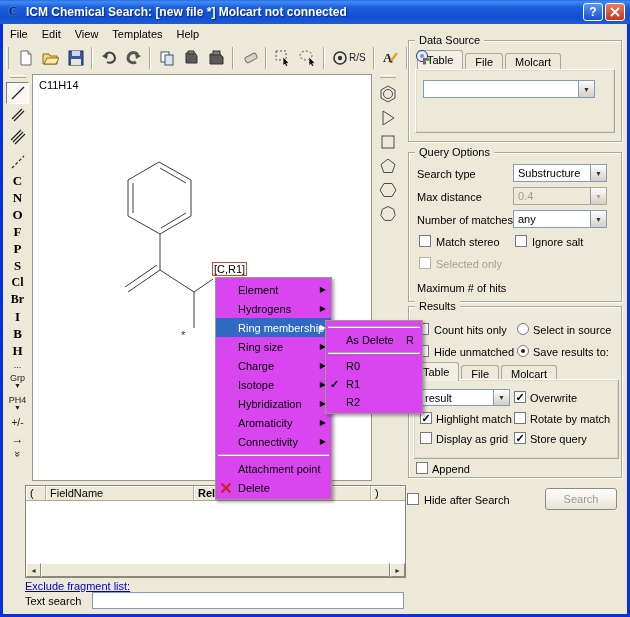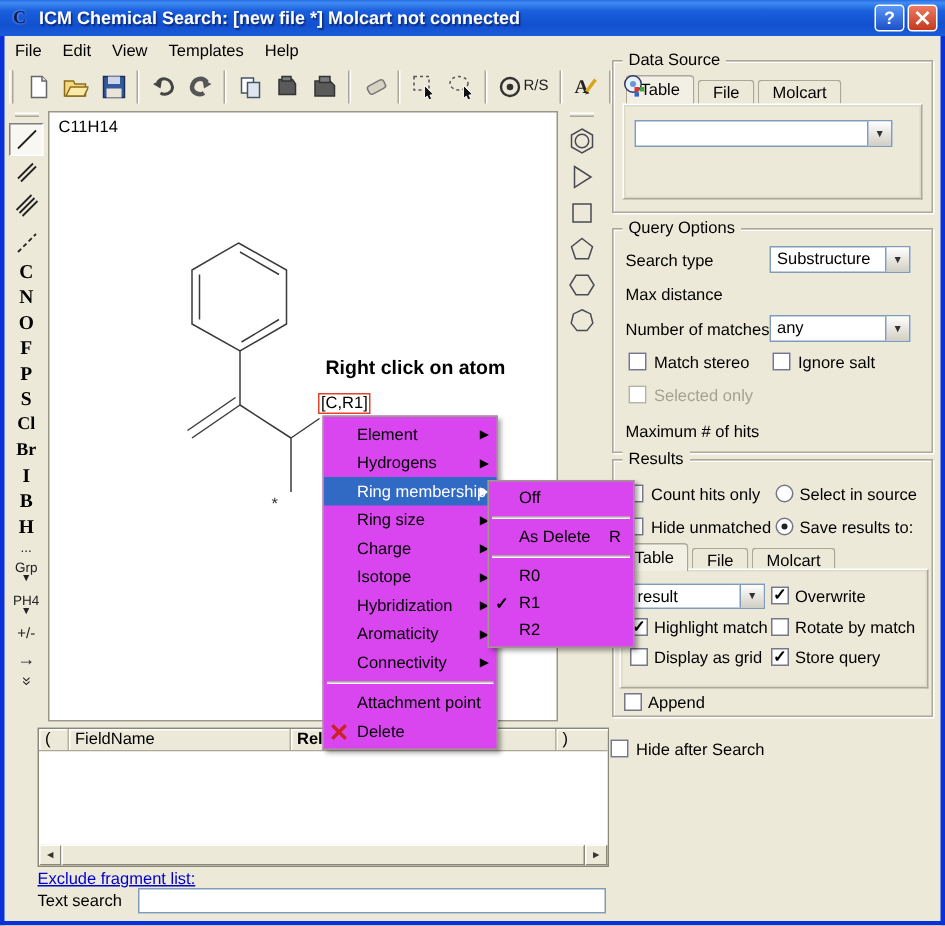--- a/index.html
+++ b/index.html
@@ -288,21 +288,20 @@
         <path d="M127 159 L127 195"></path>
         <path d="M127 195 L95 217"></path>
         <path d="M124 190 L92 212"></path>
         <path d="M127 195 L161 217"></path>
         <path d="M161 217 L180 204"></path>
         <path d="M161 217 L161 253"></path>
       </g>
       <text x="148" y="264" font-size="11" fill="#333">*</text>
     </svg>
     <span class="formula">C11H14</span>
-    <span class="annotation">Right click on atom</span>
     <span class="atomlabel">[C,R1]</span>
   </div>
 
   <div class="rshapes">
     <span class="vgrip"></span>
     <span class="shapebtn">
       <svg width="20" height="20" viewBox="0 0 20 20">
           <path d="M10 2 L17 6 L17 14 L10 18 L3 14 L3 6 Z" fill="none" stroke="#4a4a55"></path>
           <circle cx="10" cy="10" r="4.5" fill="none" stroke="#4a4a55"></circle>
         </svg>
@@ -347,20 +346,24 @@
   </div>
 
   <div class="group" style="left:408px;top:152px;width:214px;height:150px;">
     <span class="glabel">Query Options</span>
     <span class="lbl" style="left:8px;top:15px;">Search type</span>
     <div class="combo" style="left:104px;top:11px;width:94px;">
       <span>Substructure</span>
       <span class="cbtn">▼</span>
     </div>
     <span class="lbl" style="left:8px;top:38px;">Max distance</span>
+    <div class="combo disabled" style="left:104px;top:34px;width:94px;">
+      <span>0.4</span>
+      <span class="cbtn">▼</span>
+    </div>
     <span class="lbl" style="left:8px;top:61px;">Number of matches</span>
     <div class="combo" style="left:104px;top:57px;width:94px;">
       <span>any</span>
       <span class="cbtn">▼</span>
     </div>
     <span class="cb" style="left:10px;top:82px;"></span>
     <span class="lbl" style="left:27px;top:83px;">Match stereo</span>
     <span class="cb" style="left:106px;top:82px;"></span>
     <span class="lbl" style="left:123px;top:83px;">Ignore salt</span>
     <span class="cb dis" style="left:10px;top:104px;"></span>
@@ -395,20 +398,21 @@
     <span class="cb" style="left:11px;top:125px;"></span>
     <span class="lbl" style="left:27px;top:126px;">Display as grid</span>
     <span class="cb" style="left:105px;top:125px;">✓</span>
     <span class="lbl" style="left:121px;top:126px;">Store query</span>
     <span class="cb" style="left:7px;top:155px;"></span>
     <span class="lbl" style="left:23px;top:156px;">Append</span>
   </div>
 
   <span class="cb" style="left:407px;top:493px;z-index:2;"></span>
   <span class="lbl" style="left:424px;top:494px;z-index:2;">Hide after Search</span>
+  <span class="btn" style="left:545px;top:488px;width:72px;height:22px;">Search</span>
 
   <div class="ftable">
     <div class="thead">
       <span class="th" style="width:20px;">(</span>
       <span class="th" style="width:148px;">FieldName</span>
       <span class="th" style="width:85px;font-weight:bold;">Relation</span>
       <span class="th" style="width:92px;">Value</span>
       <span class="th" style="flex:1;border-right:none;">)</span>
     </div>
     <div class="tbody"></div>
@@ -465,23 +469,20 @@
       </div>
     <div class="mi">
       <svg class="micon" width="12" height="12" viewBox="0 0 12 12">
           <path d="M1.5 1.5 L10.5 10.5 M10.5 1.5 L1.5 10.5" stroke="#CC2222" stroke-width="2.2"></path>
         </svg>
       <span>Delete</span>
     </div>
   </div>
 
   <div class="menu" style="left:325px;top:320px;width:98px;z-index:95;">
-    <div class="smi">
-        <span>Off</span>
-      </div>
     <div class="msep"></div>
     <div class="smi">
         <span>As Delete</span>
         <span class="short">R</span>
       </div>
     <div class="msep"></div>
     <div class="smi">
         <span>R0</span>
       </div>
     <div class="smi">

